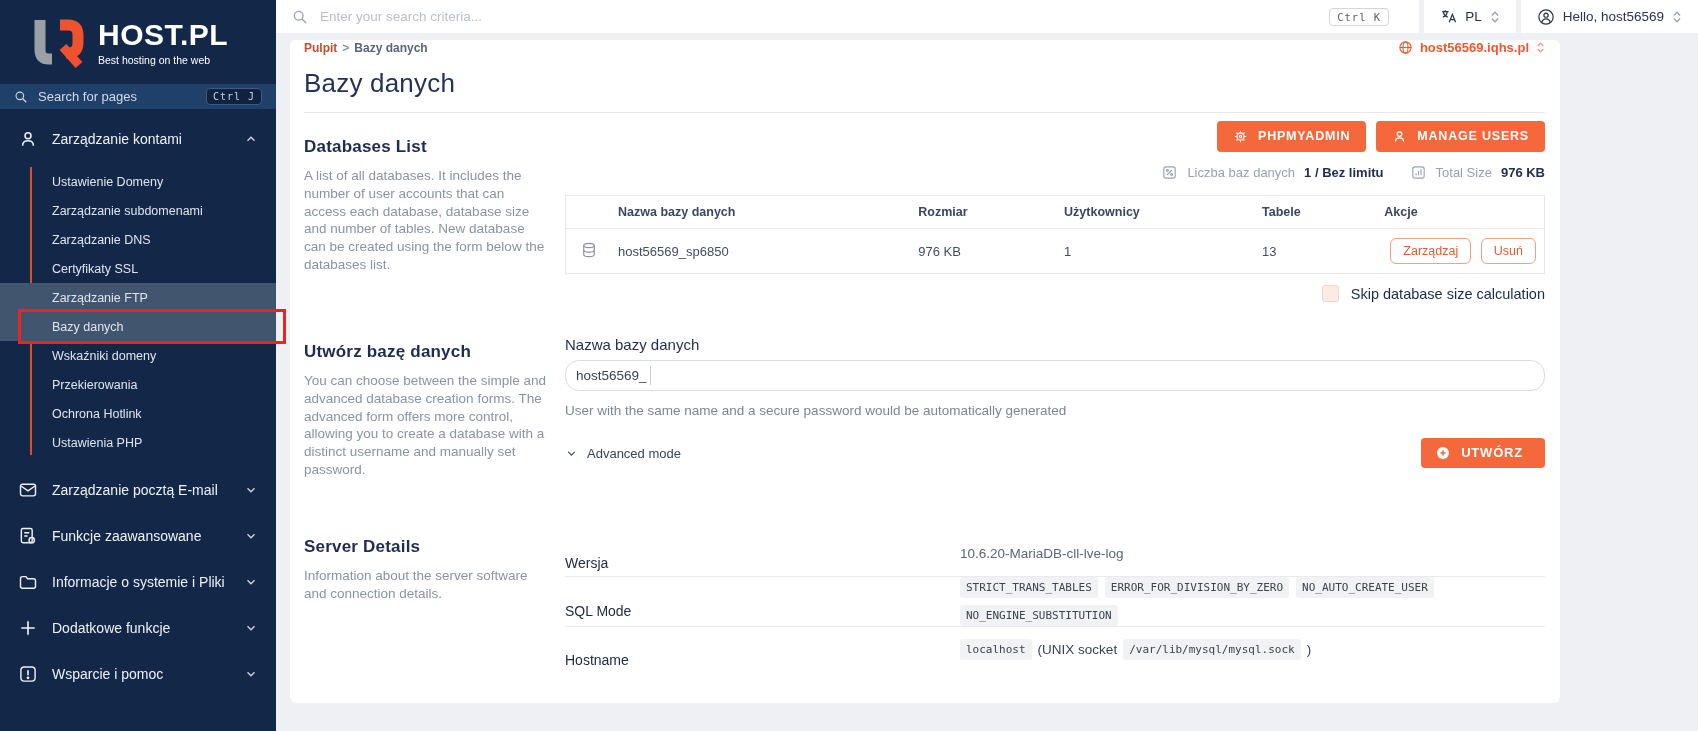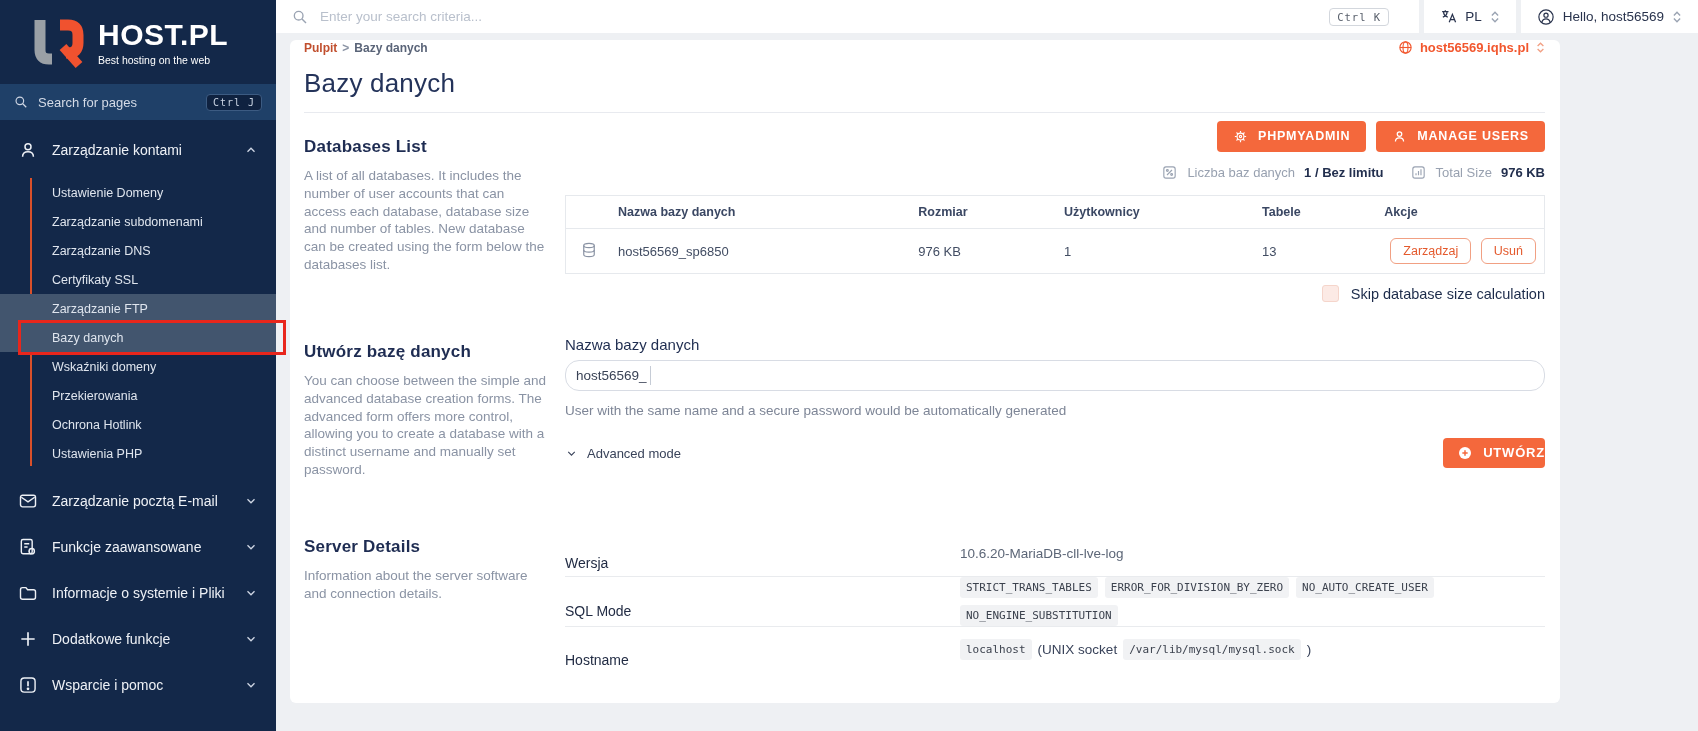--- a/index.html
+++ b/index.html
@@ -4,21 +4,21 @@
 <style>
   * { margin:0; padding:0; box-sizing:border-box; }
   html,body { width:1698px; height:731px; }
   body { font-family:"Liberation Sans", sans-serif; background:#eef0f3; overflow:hidden; position:relative; }
 
   
   .sidebar { position:absolute; left:0; top:0; width:276px; height:731px; background:var(--c-sidebar,#132849); color:#e4e9f1; z-index:5; }
   .logo-row { display:flex; align-items:center; gap:12px; padding:16px 0 14px 30px; }
   .logo-text .brand { color:#fff; font-size:30px; font-weight:bold; letter-spacing:.5px; }
   .logo-text .tagline { color:#fff; font-size:10.5px; margin-top:2px; }
-  .side-search { display:flex; align-items:center; gap:10px; background:#1f4068; padding:0 14px; height:36px; margin-top:2px; font-size:13px; color:#d4dbe7; }
+  .side-search { display:flex; align-items:center; gap:10px; background:#1f4068; padding:0 14px; height:25px; margin-top:2px; font-size:13px; color:#d4dbe7; }
   .side-search .kbd { margin-left:auto; }
   .kbd { font-family:"DejaVu Sans Mono", monospace; font-size:10px; color:#c9d3e2; background:#0f2240; border:1px solid #3c5b82; border-radius:4px; padding:2px 6px; letter-spacing:1px; }
   .nav-section-header { display:flex; align-items:center; gap:14px; padding:20px 18px 14px 18px; font-size:14px; color:#eef1f6; cursor:pointer; }
   .nav-section-header .chev { margin-left:auto; }
   .submenu { position:relative; padding:4px 0 10px 0; }
   .submenu .accent-line { position:absolute; left:30px; top:4px; bottom:12px; width:2px; background:#d9502a; }
   .sub-item { position:relative; height:29px; display:flex; align-items:center; padding-left:52px; font-size:12.5px; color:#dfe5ee; cursor:pointer; }
   .sub-item.active { background:#42556e; }
   .annotation { position:absolute; left:18px; right:-10px; top:-3px; bottom:-3px; border:3px solid var(--c-annotation,#e8261c); pointer-events:none; }
   .nav-group { display:flex; align-items:center; gap:14px; padding:13px 18px; font-size:14px; color:#eef1f6; cursor:pointer; }
@@ -69,21 +69,21 @@
 
   .skip-row { display:flex; justify-content:flex-end; align-items:center; gap:12px; margin-top:11px; font-size:14.5px; color:#1c2b4a; }
   .checkbox { width:17px; height:17px; border-radius:3px; background:#fceae5; border:1px solid #f5d5cb; cursor:pointer; }
 
   .sec-create { margin-top:34px; }
   .field-label { font-size:15px; font-weight:500; color:#1f2d50; }
   input.db-name { width:100%; margin-top:7px; height:31px; border:1px solid #d8dce4; border-radius:14px; font-size:13.5px; color:#3a4356; padding:0 10px; outline:none; font-family:"Liberation Sans",sans-serif; background:#fff; background-image:linear-gradient(#c6ccd6,#c6ccd6); background-size:1px 19px; background-repeat:no-repeat; background-position:84px 5px; }
   .helper { margin-top:12px; font-size:13.5px; color:#7d8596; }
   .adv-row { display:flex; align-items:center; margin-top:20px; }
   .adv-toggle { display:flex; align-items:center; gap:9px; font-size:13px; color:#39435a; cursor:pointer; }
-  .btn-create { margin-left:auto; padding:7px 0 7px 14px; font-size:13px; }
+  .btn-create { margin-left:auto; padding:7px 22px 7px 14px; font-size:13px; }
 
   .sec-server { margin-top:52px; }
   .detail-row { display:grid; grid-template-columns:395px 1fr; align-items:center; min-height:46px; border-bottom:1px solid #e9ebee; }
   .detail-row:last-child { border-bottom:none; }
   .detail-label { font-size:14px; color:#222c44;margin-top:20px; }
   .detail-value { font-size:13.5px; color:#5c6677; }
   .chips { display:flex; gap:7px; flex-wrap:wrap; align-items:center; }
   .chip { font-family:"DejaVu Sans Mono", monospace; font-size:11px; color:#3c424e; background:#f1f2f4; border-radius:3px; padding:4px 6px; }
   .host-val { display:flex; align-items:center; gap:6px; font-size:13.5px; color:#39435a; }
 

